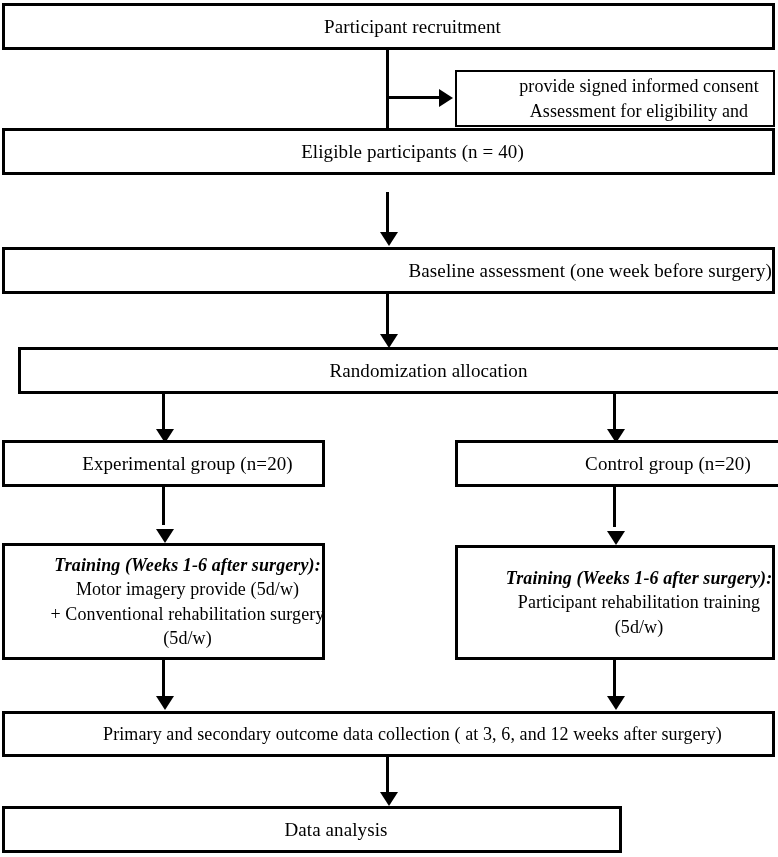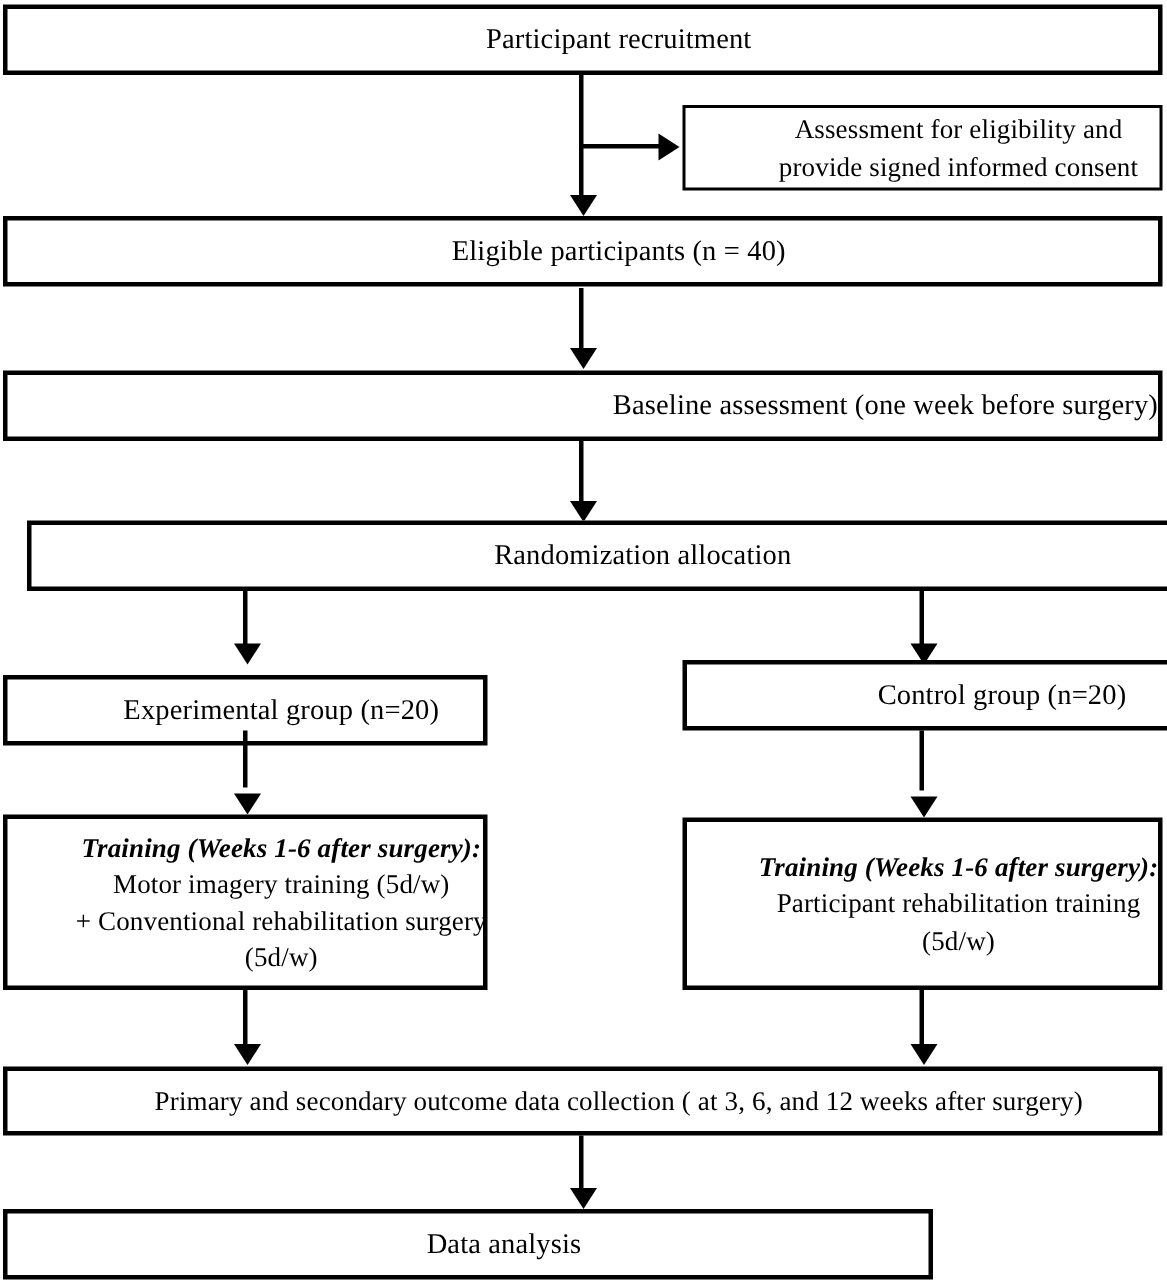--- a/index.html
+++ b/index.html
@@ -79,25 +79,25 @@
     <span class="line">Participant recruitment</span>
   </div>
 
   <div class="vline" style="left:386px; top:50px; height:82px;"></div>
   <div class="arrow-down" style="left:380px; top:130px;"></div>
 
   <div class="hline" style="left:386px; top:96px; width:55px;"></div>
   <div class="arrow-right" style="left:439px; top:89px;"></div>
 
   <div class="box thin" style="left:455px; top:70px; width:320px; height:57px; font-size:18px;">
+    <span class="line">provide signed informed consent</span>
     <span class="line">Assessment for eligibility and</span>
-    <span class="line">provide signed informed consent</span>
   </div>
 
-  <div class="box" style="left:2px; top:144px; width:773px; height:47px;">
+  <div class="box" style="left:2px; top:128px; width:773px; height:47px;">
     <span class="line">Eligible participants (n = 40)</span>
   </div>
 
   <div class="vline" style="left:386px; top:192px; height:43px;"></div>
   <div class="arrow-down" style="left:380px; top:232px;"></div>
 
   <div class="box" style="left:2px; top:247px; width:773px; height:47px;align-items:flex-end;">
     <span class="line">Baseline assessment (one week before surgery)</span>
   </div>
 
@@ -107,37 +107,37 @@
   <div class="box" style="left:18px; top:347px; width:773px; height:47px;">
     <span class="line">Randomization allocation</span>
   </div>
 
   <div class="vline" style="left:162px; top:394px; height:38px;"></div>
   <div class="arrow-down" style="left:156px; top:429px;"></div>
 
   <div class="vline" style="left:613px; top:394px; height:38px;"></div>
   <div class="arrow-down" style="left:607px; top:429px;"></div>
 
-  <div class="box" style="left:2px; top:440px; width:323px; height:47px;margin-top:10px;">
+  <div class="box" style="left:2px; top:440px; width:323px; height:47px;">
     <span class="line">Experimental group (n=20)</span>
   </div>
 
   <div class="box" style="left:455px; top:440px; width:378px; height:47px;">
     <span class="line">Control group (n=20)</span>
   </div>
 
   <div class="vline" style="left:162px; top:487px; height:38px;"></div>
   <div class="arrow-down" style="left:156px; top:529px;"></div>
 
   <div class="vline" style="left:613px; top:487px; height:40px;"></div>
   <div class="arrow-down" style="left:607px; top:531px;"></div>
 
   <div class="box" style="left:2px; top:543px; width:323px; height:117px; font-size:18px;">
     <span class="line ital">Training (Weeks 1-6 after surgery):</span>
-    <span class="line">Motor imagery training (5d/w)</span>
+    <span class="line">Motor imagery provide (5d/w)</span>
     <span class="line">+ Conventional rehabilitation surgery</span>
     <span class="line">(5d/w)</span>
   </div>
 
   <div class="box" style="left:455px; top:545px; width:320px; height:115px; font-size:18px;">
     <span class="line ital">Training (Weeks 1-6 after surgery):</span>
     <span class="line">Participant rehabilitation training</span>
     <span class="line">(5d/w)</span>
   </div>
 

